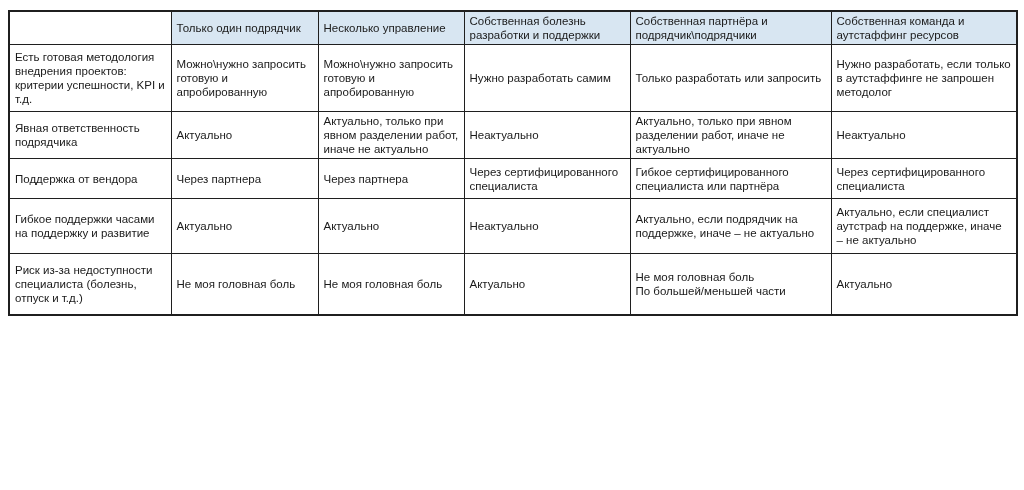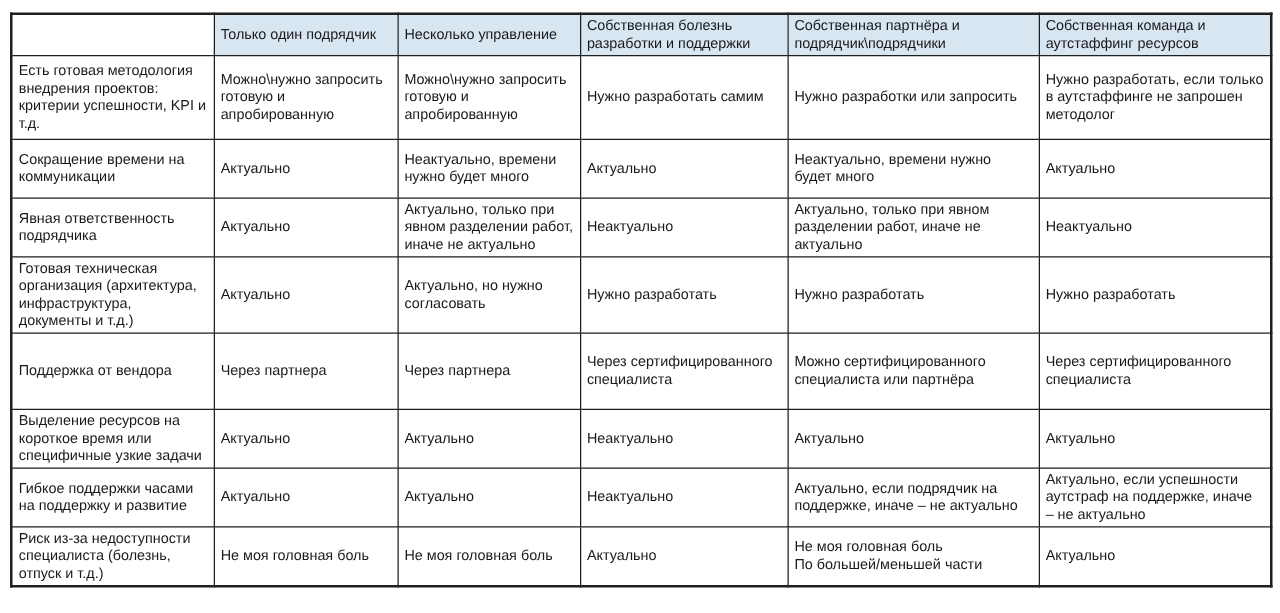--- a/index.html
+++ b/index.html
@@ -73,70 +73,46 @@
           <th class="colhead">Собственная партнёра и подрядчик\подрядчики</th>
           <th class="colhead">Собственная команда и аутстаффинг ресурсов</th>
         </tr>
     </thead>
     <tbody id="table-body">
         <tr>
           <th class="rowlabel">Есть готовая методология внедрения проектов: критерии успешности, KPI и т.д.</th>
           <td>Можно\нужно запросить готовую и апробированную</td>
           <td>Можно\нужно запросить готовую и апробированную</td>
           <td>Нужно разработать самим</td>
-          <td>Нужно разработки или запросить</td>
+          <td>Только разработать или запросить</td>
           <td>Нужно разработать, если только в аутстаффинге не запрошен методолог</td>
-        </tr>
-        <tr>
-          <th class="rowlabel">Сокращение времени на коммуникации</th>
-          <td>Актуально</td>
-          <td>Неактуально, времени нужно будет много</td>
-          <td>Актуально</td>
-          <td>Неактуально, времени нужно будет много</td>
-          <td>Актуально</td>
         </tr>
         <tr>
           <th class="rowlabel">Явная ответственность подрядчика</th>
           <td>Актуально</td>
           <td>Актуально, только при явном разделении работ, иначе не актуально</td>
           <td>Неактуально</td>
           <td>Актуально, только при явном разделении работ, иначе не актуально</td>
           <td>Неактуально</td>
         </tr>
         <tr>
-          <th class="rowlabel">Готовая техническая организация (архитектура, инфраструктура, документы и т.д.)</th>
-          <td>Актуально</td>
-          <td>Актуально, но нужно согласовать</td>
-          <td>Нужно разработать</td>
-          <td>Нужно разработать</td>
-          <td>Нужно разработать</td>
-        </tr>
-        <tr>
           <th class="rowlabel">Поддержка от вендора</th>
           <td>Через партнера</td>
           <td>Через партнера</td>
           <td>Через сертифицированного специалиста</td>
-          <td>Можно сертифицированного специалиста или партнёра</td>
+          <td>Гибкое сертифицированного специалиста или партнёра</td>
           <td>Через сертифицированного специалиста</td>
-        </tr>
-        <tr>
-          <th class="rowlabel">Выделение ресурсов на короткое время или специфичные узкие задачи</th>
-          <td>Актуально</td>
-          <td>Актуально</td>
-          <td>Неактуально</td>
-          <td>Актуально</td>
-          <td>Актуально</td>
         </tr>
         <tr>
           <th class="rowlabel">Гибкое поддержки часами на поддержку и развитие</th>
           <td>Актуально</td>
           <td>Актуально</td>
           <td>Неактуально</td>
           <td>Актуально, если подрядчик на поддержке, иначе – не актуально</td>
-          <td>Актуально, если успешности аутстраф на поддержке, иначе – не актуально</td>
+          <td>Актуально, если специалист аутстраф на поддержке, иначе – не актуально</td>
         </tr>
         <tr>
           <th class="rowlabel">Риск из-за недоступности специалиста (болезнь, отпуск и т.д.)</th>
           <td>Не моя головная боль</td>
           <td>Не моя головная боль</td>
           <td>Актуально</td>
           <td>Не моя головная боль
 По большей/меньшей части</td>
           <td>Актуально</td>
         </tr>

